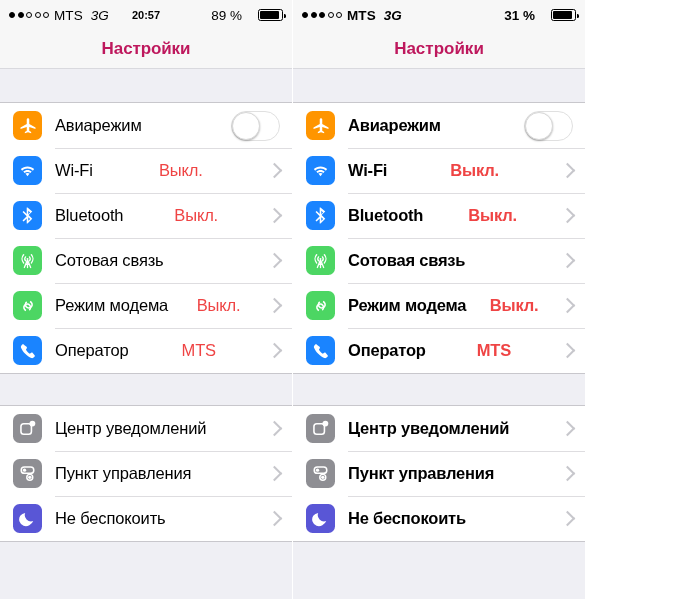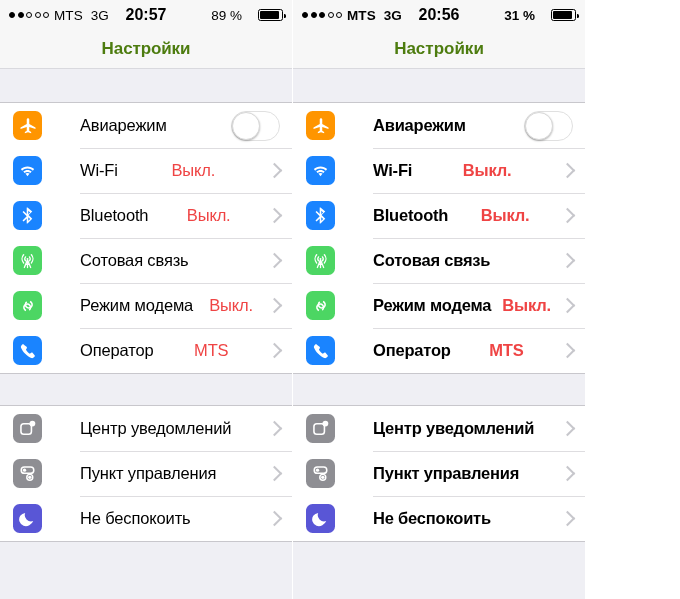--- a/index.html
+++ b/index.html
@@ -32,24 +32,24 @@
     padding:0 9px;
     font-size:13px;
     color:#000;
     position:relative;
   }
   .sb-left{display:flex;align-items:center;gap:5px;}
   .dots{display:flex;align-items:center;gap:2.5px;}
   .dot{width:6px;height:6px;border-radius:50%;border:1px solid #000;box-sizing:border-box;}
   .dot.on{background:#000;}
   .sb-carrier{font-size:13.5px;letter-spacing:.1px;}
-  .sb-net{font-size:13.5px;margin-left:3px;}
+  .sb-net{font-size:13.5px;margin-left:3px;font-style:italic;}
   .sb-time{
     position:absolute;left:0;right:0;text-align:center;
-    font-size:16px;font-weight:bold;pointer-events:none;
+    font-size:11px;font-weight:bold;pointer-events:none;
   }
   .sb-right{margin-left:auto;display:flex;align-items:center;gap:16px;}
   .sb-batt-text{font-size:13.5px;}
   .batt{
     position:relative;width:25px;height:12px;
     border:1px solid #000;border-radius:2.5px;box-sizing:border-box;
     display:flex;align-items:center;padding:1px;
   }
   .batt:after{
     content:"";position:absolute;right:-3.5px;top:3.5px;
@@ -62,21 +62,21 @@
   .panel.bold .sb-batt-text{font-weight:bold;}
 
   
   .navbar{
     height:38px;min-height:38px;
     background:#F7F7F7;
     border-bottom:1px solid #D9D9DE;
     display:flex;align-items:center;justify-content:center;
   }
   .navtitle{
-    font-size:17px;font-weight:bold;color:#4d7c0f;letter-spacing:-.1px;
+    font-size:17px;font-weight:bold;color:#be185d;letter-spacing:-.1px;
   }
   .panel.bold .navtitle{font-weight:900;letter-spacing:0;}
 
   
   .list{
     flex:1;background:#EFEFF4;
     overflow:hidden;
   }
   .gap{height:33px;background:#EFEFF4;}
   .gap.small{height:31px;}
@@ -84,21 +84,20 @@
     background:#ffffff;
     border-top:1px solid #C8C7CC;
     border-bottom:1px solid #C8C7CC;
   }
   .row{
     height:45px;
     display:flex;align-items:center;
     padding-left:13px;
     position:relative;
     background:#ffffff;
-    gap:25px;
   }
   .row + .row .rowinner:before{
     content:"";position:absolute;left:0;right:0;top:0;
     height:1px;background:#C8C7CC;
     transform:scaleY(.6);
   }
   .rowinner{
     flex:1;display:flex;align-items:center;
     height:100%;padding-right:12px;position:relative;
   }
@@ -341,21 +340,20 @@
         <div class="dots">
           <span class="dot on"></span>
             <span class="dot on"></span>
             <span class="dot on"></span>
           <span class="dot"></span>
             <span class="dot"></span>
         </div>
         <span class="sb-carrier">MTS</span>
         <span class="sb-net">3G</span>
       </div>
-      <div class="sb-time">20:56</div>
       <div class="sb-right">
         <span class="sb-batt-text">31 %</span>
         <span class="batt">
             <span class="batt-fill" style="width:90%"></span>
           </span>
       </div>
     </div>
 
     <div class="navbar">
       <div class="navtitle">Настройки</div>

